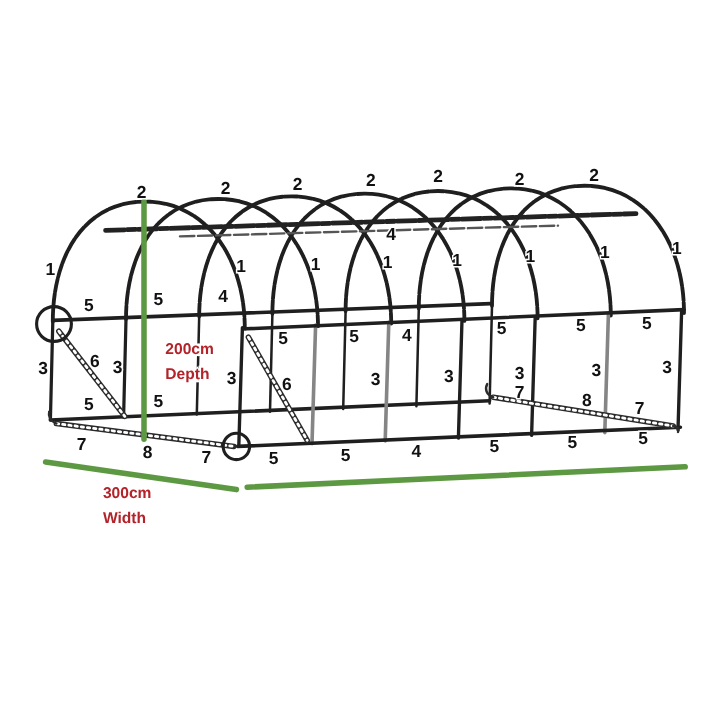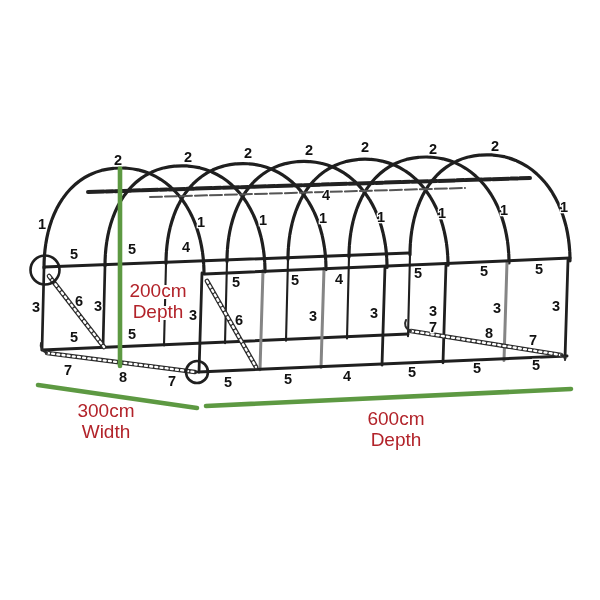--- a/index.html
+++ b/index.html
@@ -2,22 +2,22 @@
 <html><head>
 <meta charset="utf-8">
 <style>
   html,body{margin:0;padding:0;background:#fff;}
   #stage{
     position:relative;width:600px;height:600px;background:#fff;overflow:hidden;
     font-family:"Liberation Sans",sans-serif;
   }
   #frame-svg{position:absolute;left:0;top:0;}
   .dim{
-    position:absolute;transform:translateX(-50%);text-align:center;
-    font-weight:normal;font-size:19px;line-height:21px;letter-spacing:0px;
+    position:absolute;transform:translateX(-50%);
+    font-weight:bold;font-size:13px;line-height:21px;letter-spacing:0px;
     text-shadow:-2px -2px 0 #fff,2px -2px 0 #fff,-2px 2px 0 #fff,2px 2px 0 #fff,
                  0 -2px 0 #fff,0 2px 0 #fff,-2px 0 0 #fff,2px 0 0 #fff;
     white-space:nowrap;
   }
 </style>
 </head>
 <body>
 
 <div id="stage">
   <svg id="frame-svg" width="600" height="600" viewBox="0 0 600 600">
@@ -116,17 +116,13 @@
     </svg>
 
   <div class="dim" id="dim-height" style="left: 158px; top: 280px; color: rgb(178, 35, 42);">
     <div>200cm</div>
     <div>Depth</div>
   </div>
   <div class="dim" id="dim-width" style="left: 106px; top: 400px; color: rgb(178, 35, 42);">
     <div>300cm</div>
     <div>Width</div>
   </div>
-  <div class="dim" id="dim-depth" style="left: 396px; top: 408px; color: rgb(178, 35, 42);">
-    <div>600cm</div>
-    <div>Depth</div>
-  </div>
 </div>
 
 </body></html>

